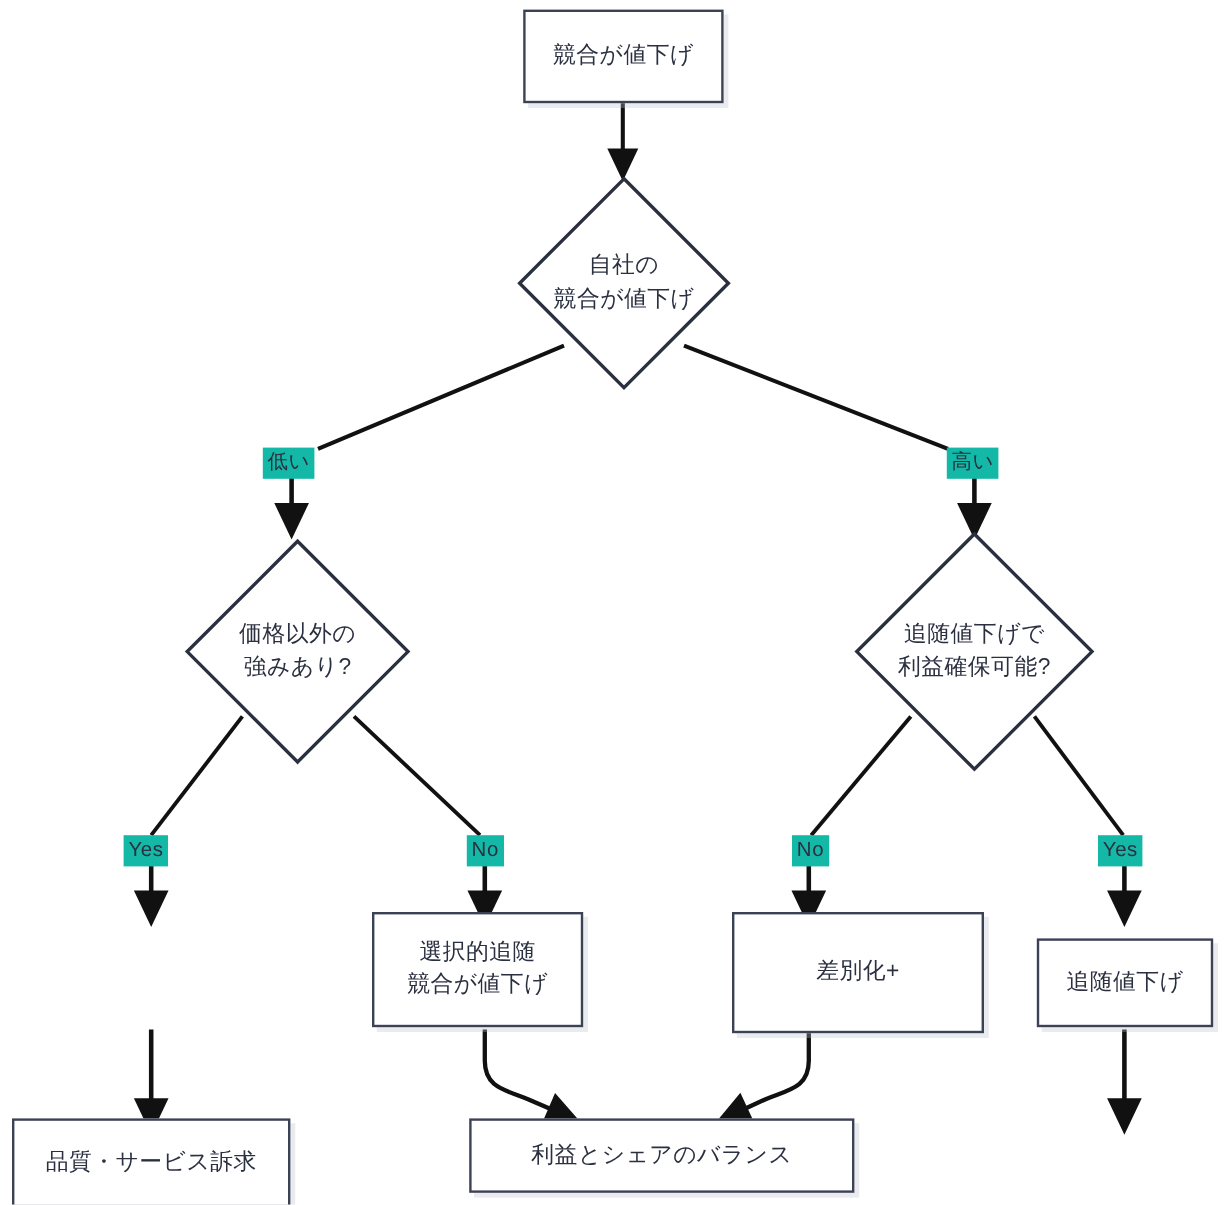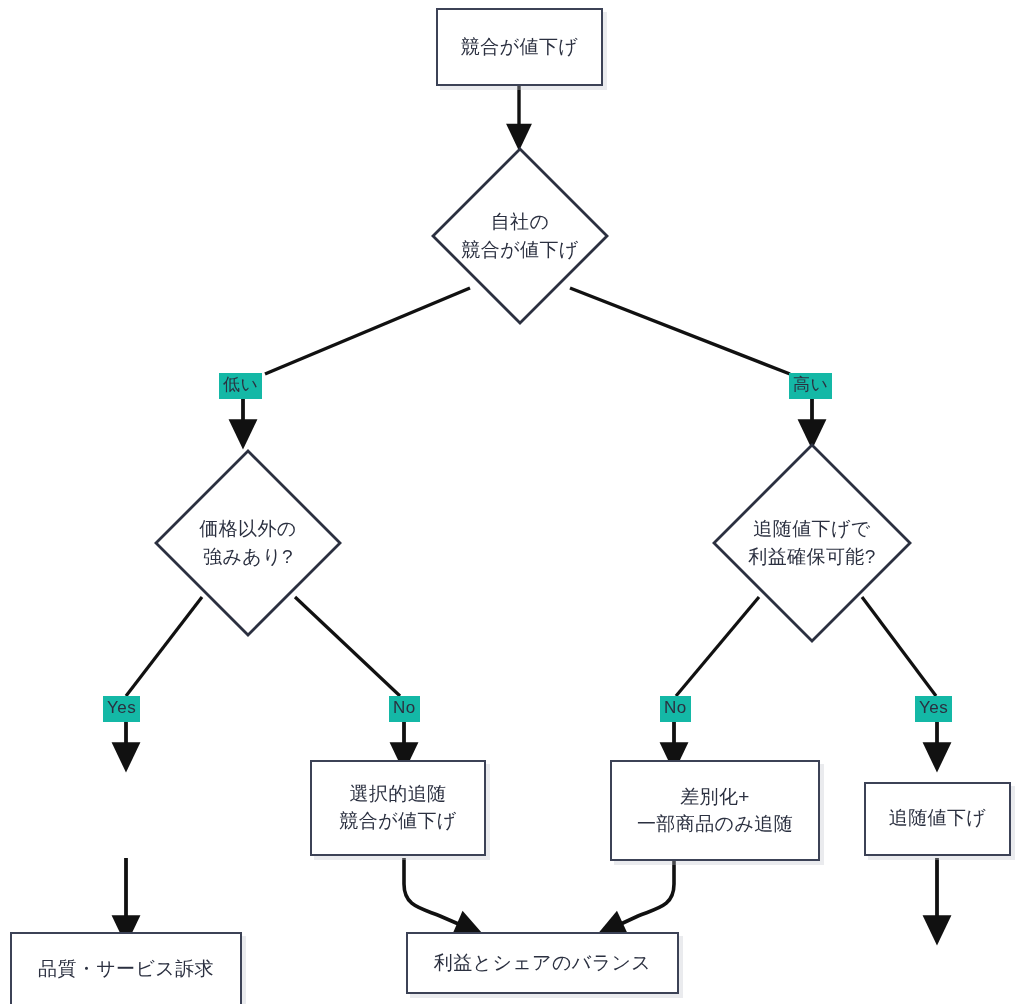--- a/index.html
+++ b/index.html
@@ -160,37 +160,36 @@
   <div class="node box" style="left:310px; top:760px; width:176px; height:96px; flex-direction:column;">
     <div>
       <span class="ln">選択的追随</span>
       <span class="ln">競合が値下げ</span>
     </div>
   </div>
 
   <div class="node box" style="left:569px; top:760px; width:210px; height:101px; flex-direction:column;margin-left:41px;">
     <div>
       <span class="ln">差別化+</span>
-      <span class="ln">一部商品のみ追随</span>
-    </div>
-  </div>
-
-  <div class="node box" style="left:864px; top:782px; width:147px; height:74px;font-family:Liberation Mono, monospace;">
+    </div>
+  </div>
+
+  <div class="node box" style="left:864px; top:782px; width:147px; height:74px;">
     <div>
       <span class="ln">追随値下げ</span>
     </div>
   </div>
 
   <div class="node box" style="left:10px; top:932px; width:232px; height:74px;">
     <div>
       <span class="ln">品質・サービス訴求</span>
     </div>
   </div>
 
-  <div class="node box" style="left:406px; top:932px; width:273px; height:62px;">
+  <div class="node box" style="left:391px; top:932px; width:321px; height:62px;">
     <div>
       <span class="ln">利益とシェアのバランス</span>
     </div>
   </div>
 
 
   <div class="edge-label" style="left:219px; top:373px;">低い</div>
   <div class="edge-label" style="left:789px; top:373px;">高い</div>
   <div class="edge-label" style="left:103px; top:696px;">Yes</div>
   <div class="edge-label" style="left:389px; top:696px;">No</div>

